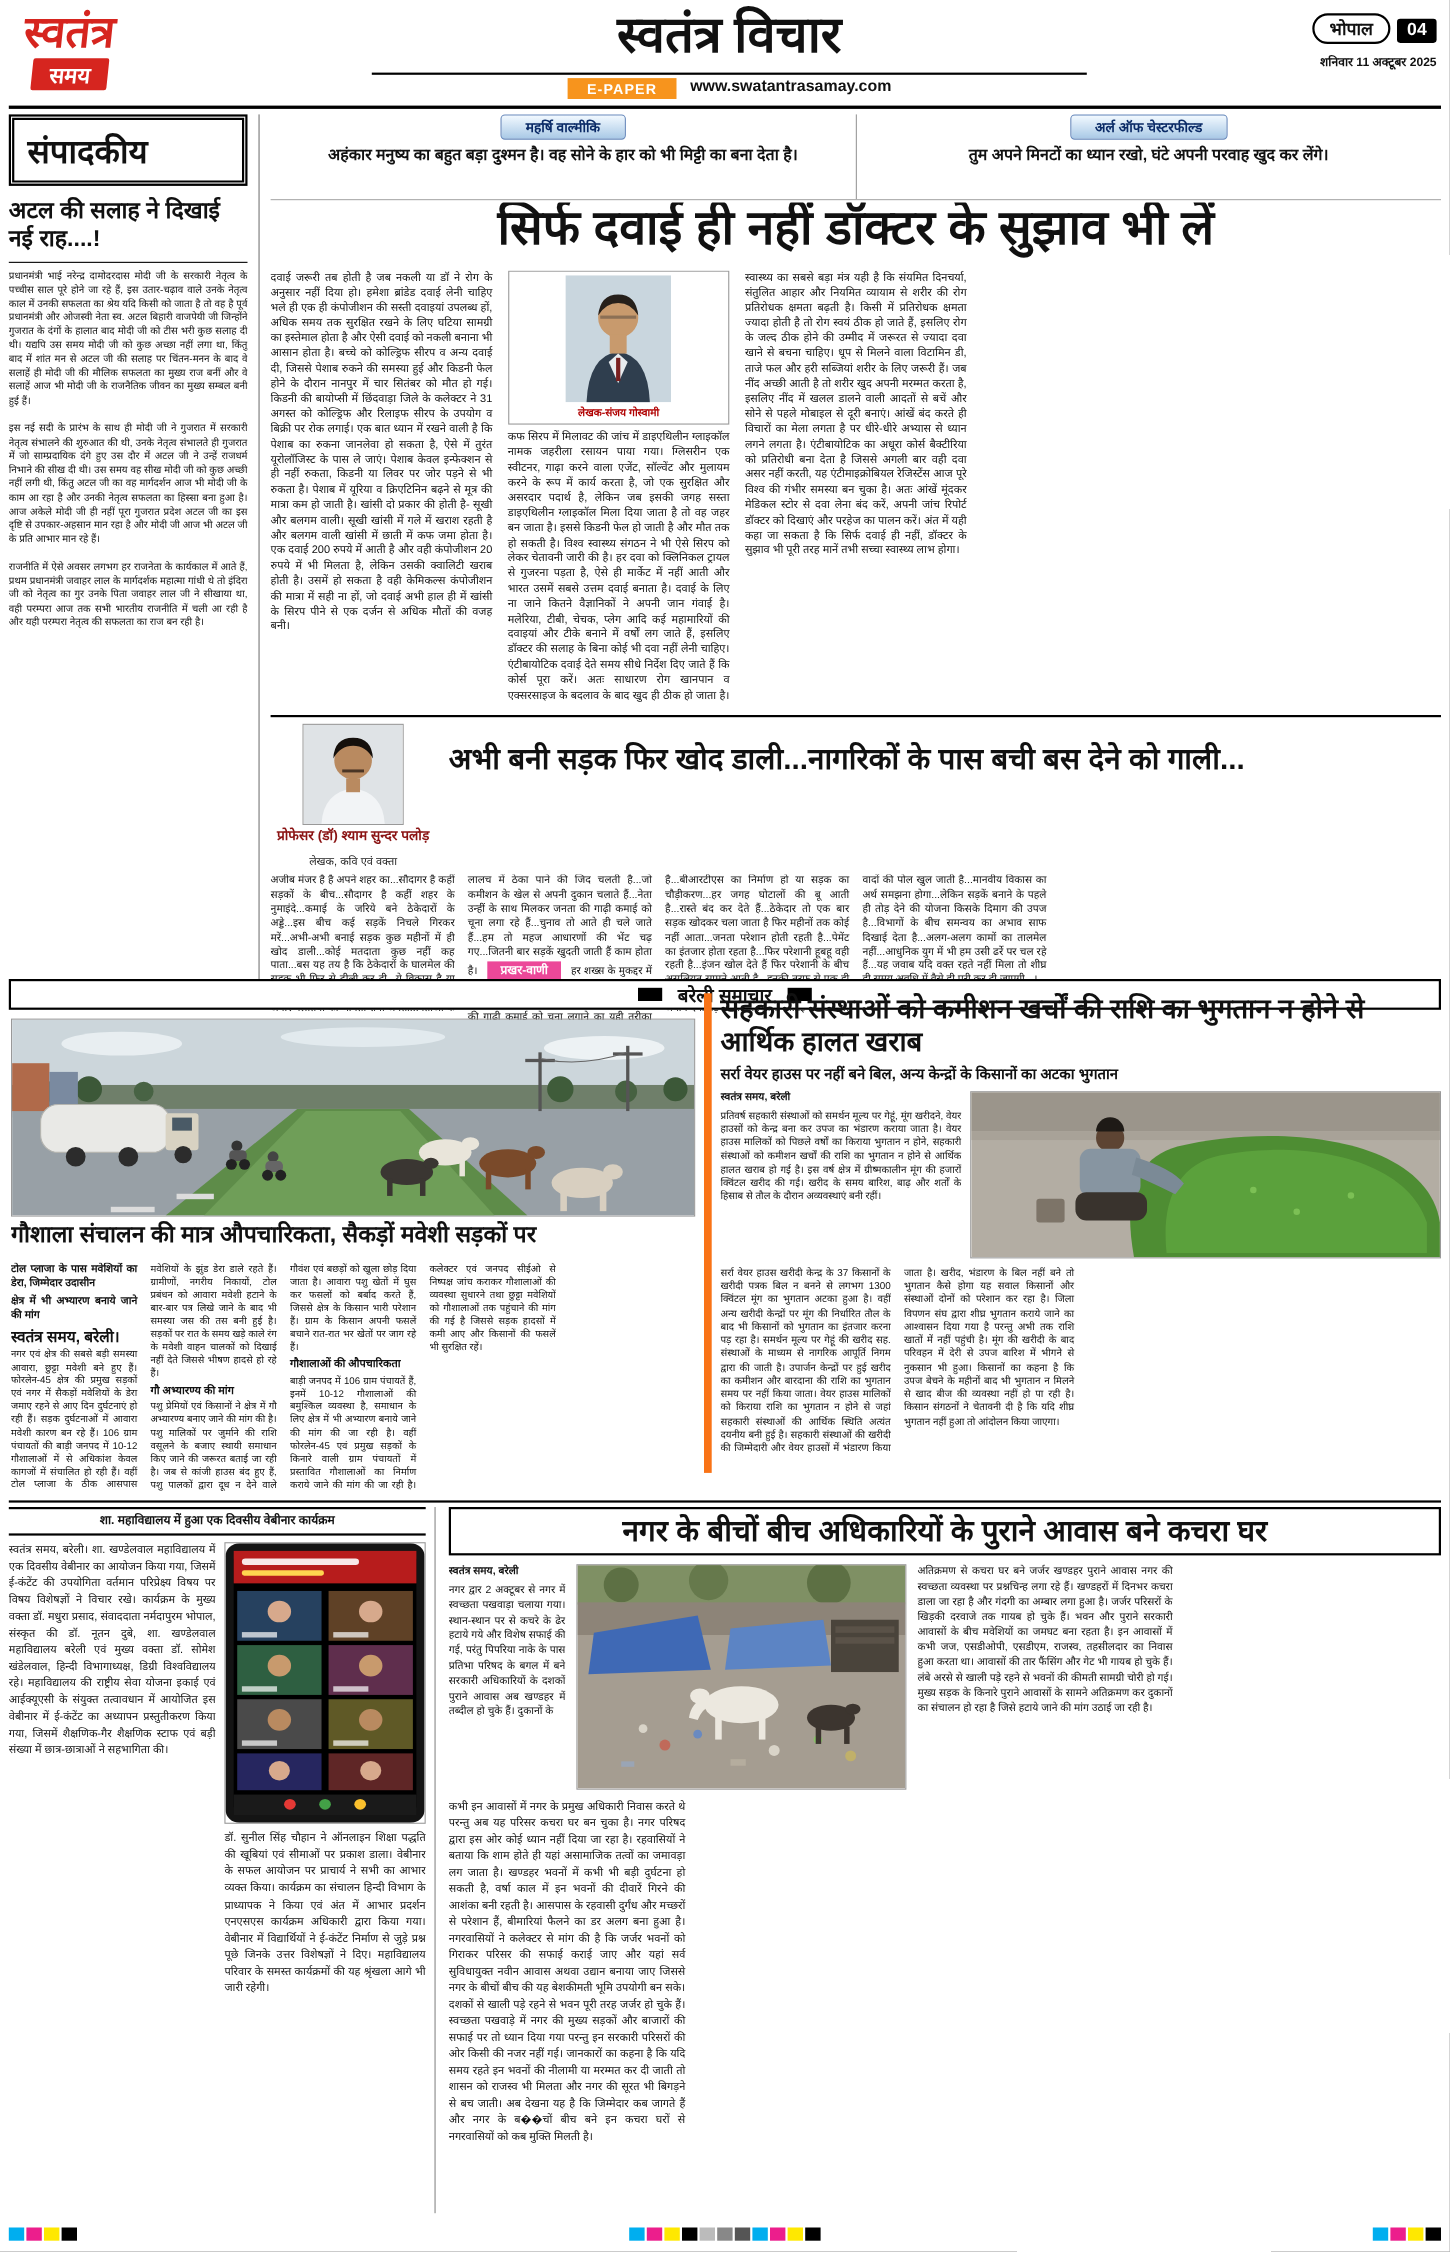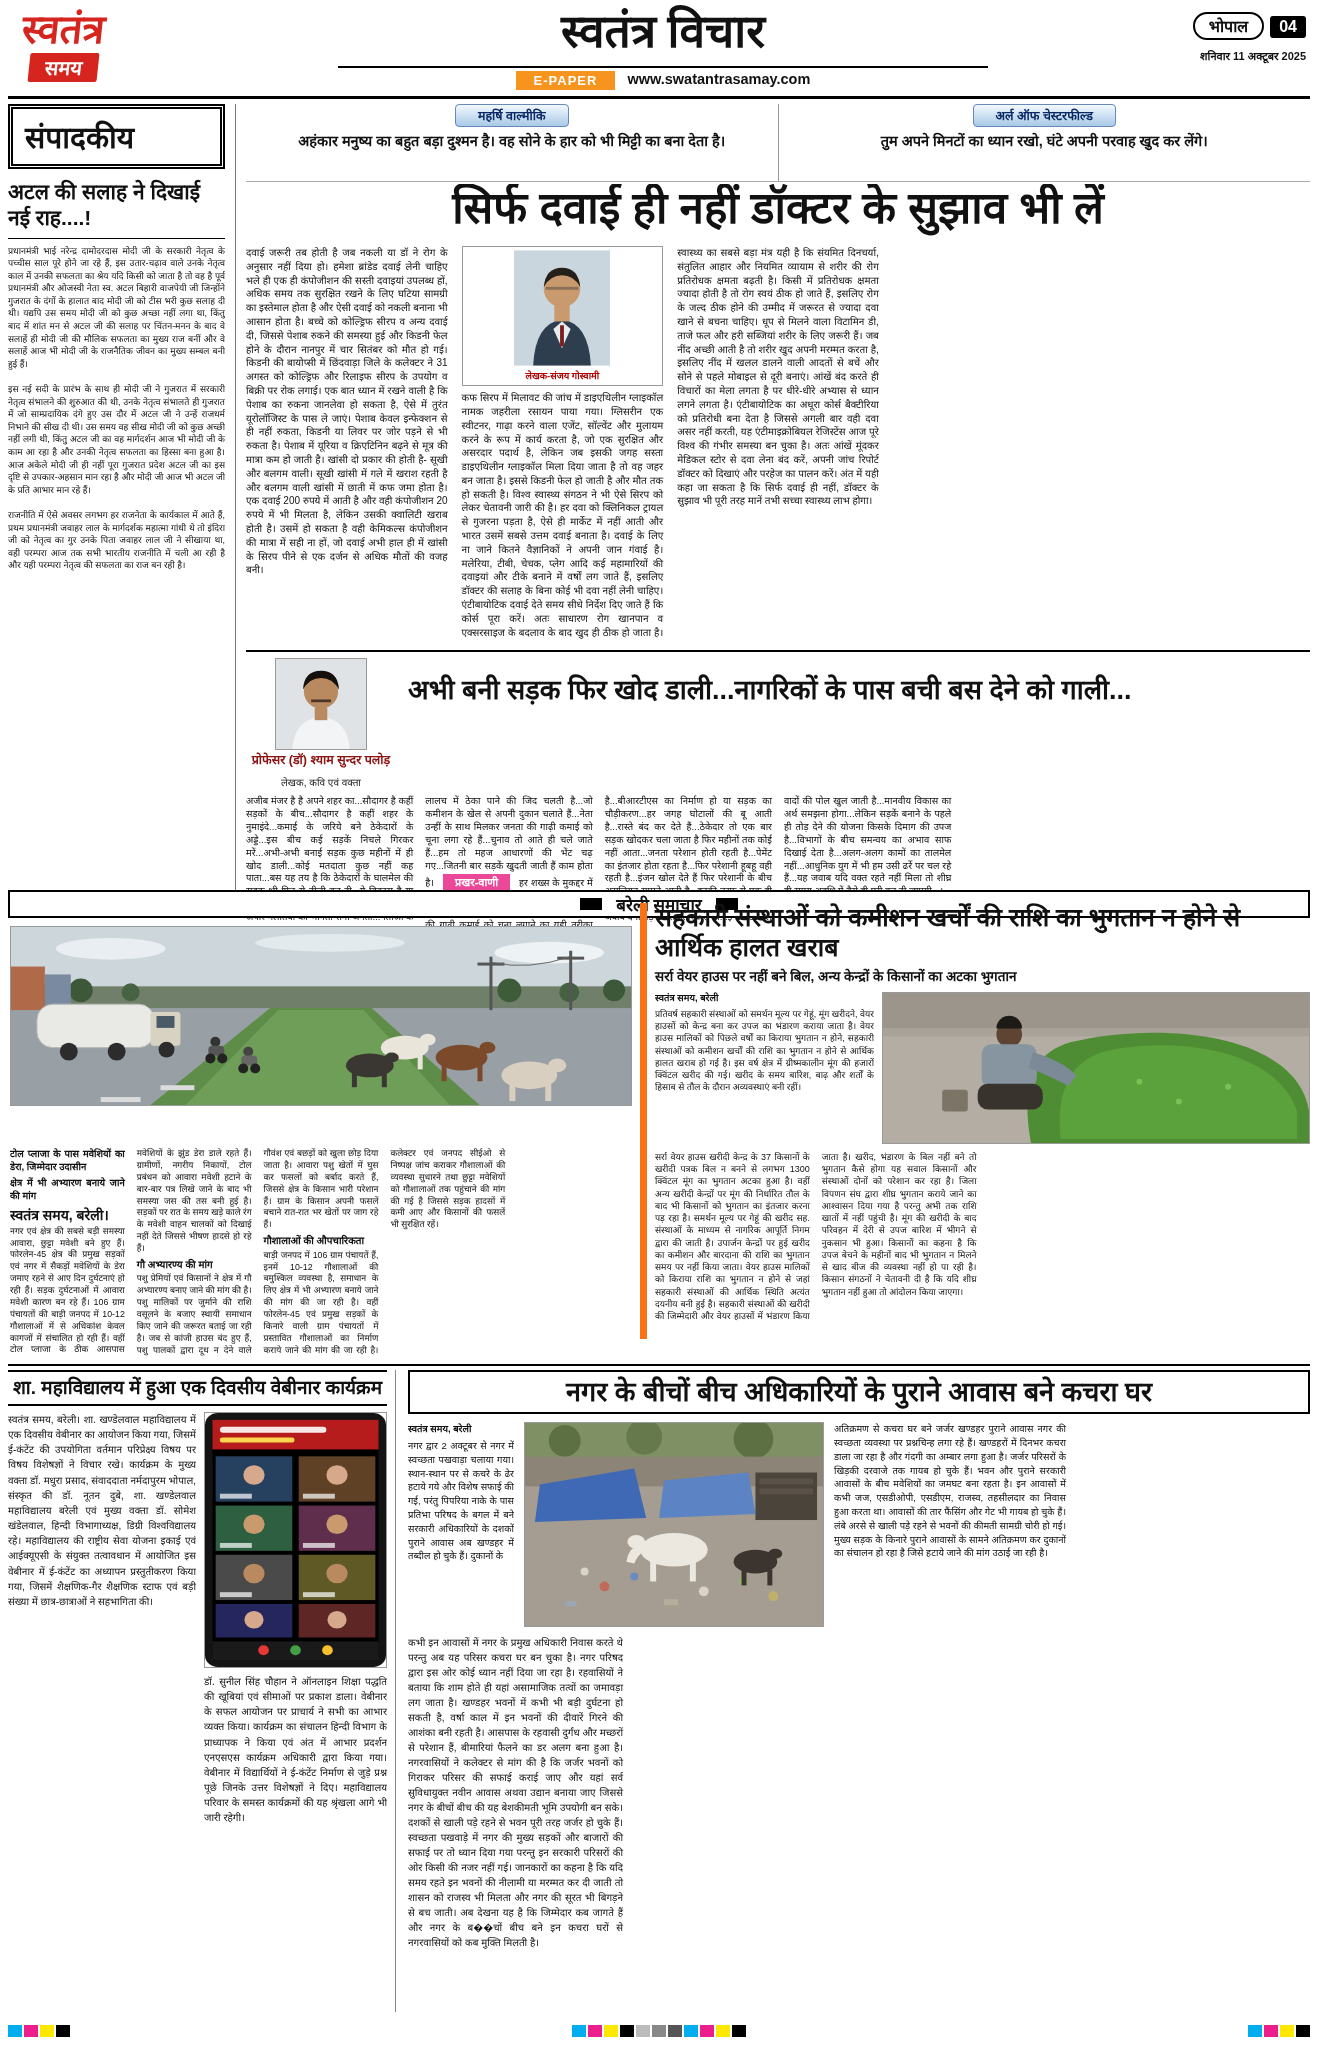--- a/index.html
+++ b/index.html
@@ -65,21 +65,21 @@
   .coop-sub{font-size:13.5px;font-weight:700;margin-top:5px}
   .coop-row{display:flex;gap:8px;margin-top:7px}
   .coop-col{width:224px;font-size:9px;line-height:1.36;text-align:justify;height:152px;overflow:hidden}
   .coop-date{font-weight:700;margin-bottom:3px;font-size:9.5px}
   .grain-photo{width:428px;height:152px;flex:none;border:1px solid #999}
   .grain-photo svg{width:100%;height:100%;display:block}
   .coop-body{margin-top:7px;column-count:4;column-gap:12px;column-fill:auto;font-size:9px;line-height:1.36;text-align:justify;height:176px;overflow:hidden}
   
   .bottom-rule{position:absolute;left:8px;top:1364px;width:1302px;border-top:2px solid #000}
   .webinar{position:absolute;left:8px;top:1370px;width:388px;height:642px;border-right:1px solid #888;padding-right:8px}
-  .web-head{border-top:2px solid #000;border-bottom:2px solid #000;padding:4px 2px;text-align:center;font-size:19px;font-weight:800;line-height:1.25;margin-bottom:6px}
+  .web-head{border-top:2px solid #000;border-bottom:2px solid #000;padding:4px 2px;text-align:center;font-size:11px;font-weight:800;line-height:1.25;margin-bottom:6px}
   .web-flex{display:flex;gap:8px}
   .web-col1{width:188px;font-size:10px;line-height:1.52;text-align:justify;height:588px;overflow:hidden}
   .web-col2{flex:1}
   .phone{width:100%;height:256px;margin-bottom:6px;border:1px solid #999}
   .phone svg{width:100%;height:100%;display:block}
   .web-col2-text{font-size:10px;line-height:1.52;text-align:justify;height:318px;overflow:hidden}
   .garbage{position:absolute;left:404px;top:1370px;width:906px;height:642px;padding-left:4px}
   .garb-head{border:2px solid #000;padding:4px 10px;font-size:27px;font-weight:900;text-align:center;line-height:1.2}
   .garb-row{display:flex;gap:10px;margin-top:8px}
   .garb-col1{width:106px;font-size:9.5px;line-height:1.45;text-align:justify;height:205px;overflow:hidden}
@@ -245,20 +245,21 @@
         </g>
       <rect x="480" y="30" width="3" height="54" fill="#555"></rect>
         <rect x="468" y="36" width="27" height="3" fill="#555"></rect>
       <rect x="560" y="24" width="3" height="60" fill="#555"></rect>
         <rect x="548" y="30" width="27" height="3" fill="#555"></rect>
       <path d="M483,36 Q520,44 561,30" stroke="#666" fill="none"></path>
       <rect x="150" y="160" width="34" height="5" fill="#dcdcdc"></rect>
         <rect x="90" y="172" width="40" height="5" fill="#dcdcdc"></rect>
     </svg>
   </div>
+  <div class="g-head">गौशाला संचालन की मात्र औपचारिकता, सैकड़ों मवेशी सड़कों पर</div>
   <div class="g-body">
     <div class="g-lead">टोल प्लाजा के पास मवेशियों का डेरा, जिम्मेदार उदासीन</div>
     <div class="g-lead">क्षेत्र में भी अभ्यारण बनाये जाने की मांग</div>
     <div class="g-date">स्वतंत्र समय, बरेली।</div>
     <span>नगर एवं क्षेत्र की सबसे बड़ी समस्या आवारा, छुट्टा मवेशी बने हुए हैं। फोरलेन-45 क्षेत्र की प्रमुख सड़कों एवं नगर में सैकड़ों मवेशियों के डेरा जमाए रहने से आए दिन दुर्घटनाएं हो रही हैं। सड़क दुर्घटनाओं में आवारा मवेशी कारण बन रहे हैं। 106 ग्राम पंचायतों की बाड़ी जनपद में 10-12 गौशालाओं में से अधिकांश केवल कागजों में संचालित हो रही हैं। वहीं टोल प्लाजा के ठीक आसपास मवेशियों के झुंड डेरा डाले रहते हैं। ग्रामीणों, नगरीय निकायों, टोल प्रबंधन को आवारा मवेशी हटाने के बार-बार पत्र लिखे जाने के बाद भी समस्या जस की तस बनी हुई है। सड़कों पर रात के समय खड़े काले रंग के मवेशी वाहन चालकों को दिखाई नहीं देते जिससे भीषण हादसे हो रहे हैं।</span>
     <div class="g-sub">गौ अभ्यारण्य की मांग</div>
     <span>पशु प्रेमियों एवं किसानों ने क्षेत्र में गौ अभ्यारण्य बनाए जाने की मांग की है। पशु मालिकों पर जुर्माने की राशि वसूलने के बजाए स्थायी समाधान किए जाने की जरूरत बताई जा रही है। जब से कांजी हाउस बंद हुए हैं, पशु पालकों द्वारा दूध न देने वाले गौवंश एवं बछड़ों को खुला छोड़ दिया जाता है। आवारा पशु खेतों में घुस कर फसलों को बर्बाद करते हैं, जिससे क्षेत्र के किसान भारी परेशान हैं। ग्राम के किसान अपनी फसलें बचाने रात-रात भर खेतों पर जाग रहे हैं।</span>
     <div class="g-sub">गौशालाओं की औपचारिकता</div>
     <span>बाड़ी जनपद में 106 ग्राम पंचायतें हैं, इनमें 10-12 गौशालाओं की बमुश्किल व्यवस्था है, समाधान के लिए क्षेत्र में भी अभ्यारण बनाये जाने की मांग की जा रही है। वहीं फोरलेन-45 एवं प्रमुख सड़कों के किनारे वाली ग्राम पंचायतों में प्रस्तावित गौशालाओं का निर्माण कराये जाने की मांग की जा रही है। कलेक्टर एवं जनपद सीईओ से निष्पक्ष जांच कराकर गौशालाओं की व्यवस्था सुधारने तथा छुट्टा मवेशियों को गौशालाओं तक पहुंचाने की मांग की गई है जिससे सड़क हादसों में कमी आए और किसानों की फसलें भी सुरक्षित रहें।</span>
   </div>

